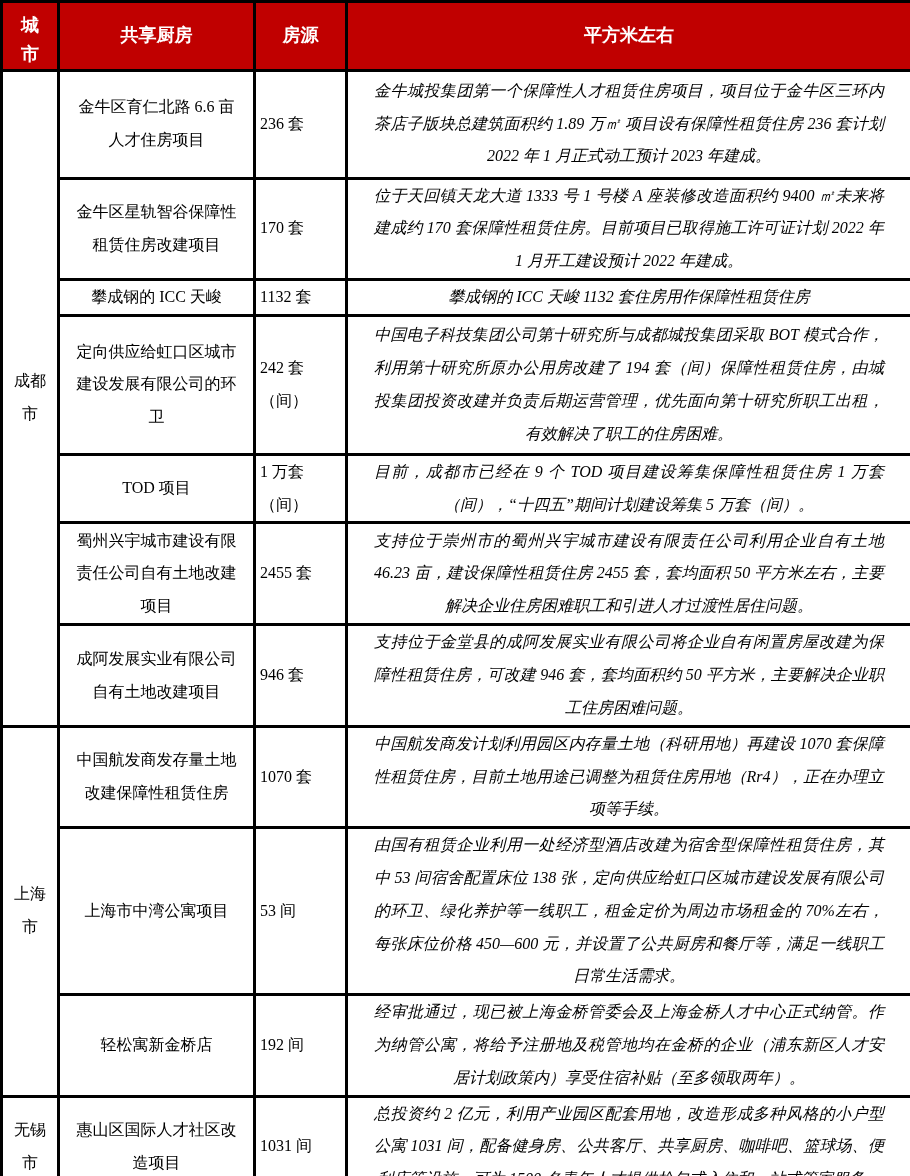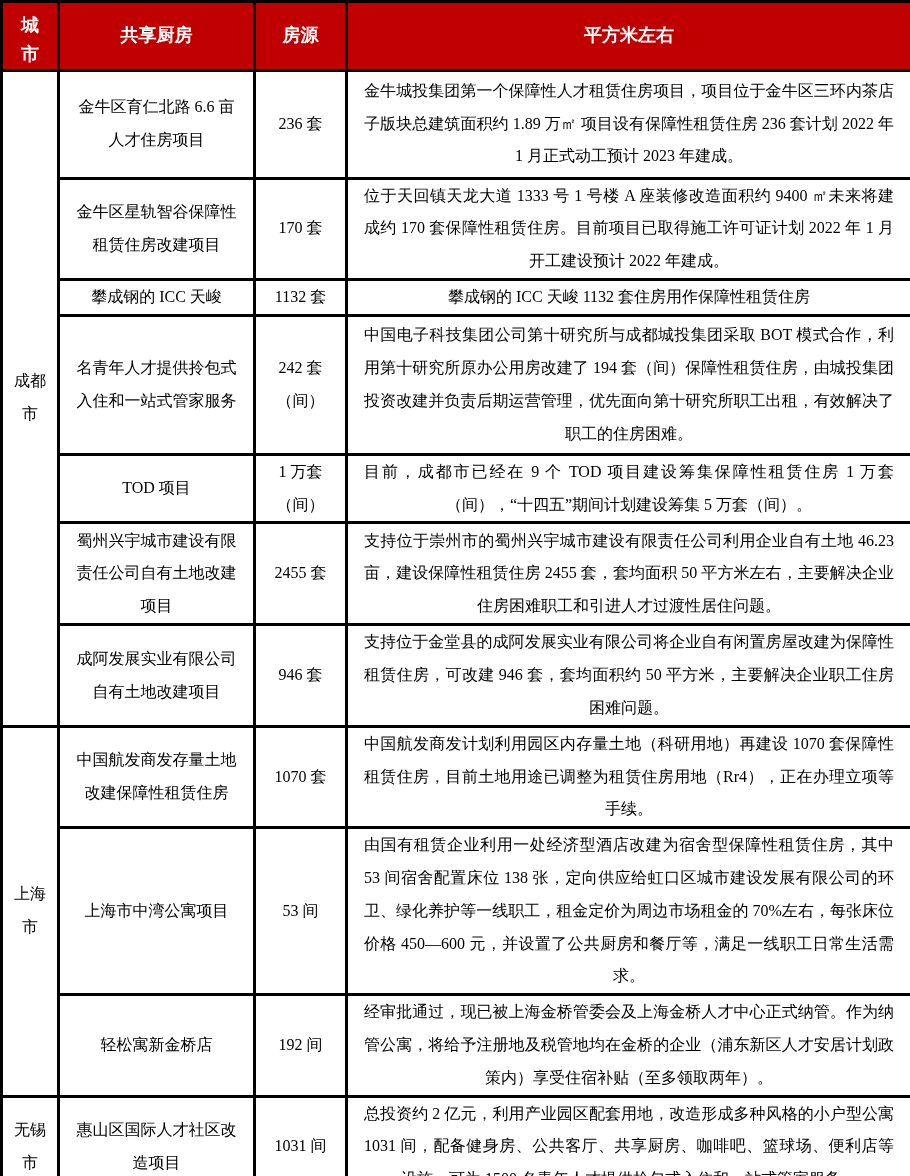--- a/index.html
+++ b/index.html
@@ -55,28 +55,29 @@
   .city-inner {
     display: inline-block;
     max-width: 2.2em;
     word-break: break-all;
   }
   td.name {
     text-align: center;
     padding: 0 14px;
   }
   td.supply {
-    text-align: center;
+    text-align: left;
     padding: 0 4px;
   }
   td.intro {
     text-align: justify;
     text-align-last: center;
     text-justify: inter-character;
-    padding: 0 16px;
+    padding: 0 26px;
+    font-style: italic;
   }
   tr.r1  { height: 108px; }
   tr.r2  { height: 98px;  }
   tr.r3  { height: 30px;  }
   tr.r4  { height: 139px; }
   tr.r5  { height: 64px;  }
   tr.r6  { height: 102px; }
   tr.r7  { height: 98px;  }
   tr.r8  { height: 100px; }
   tr.r9  { height: 167px; }
@@ -113,21 +114,21 @@
       <td class="name">金牛区星轨智谷保障性租赁住房改建项目</td>
       <td class="supply">170 套</td>
       <td class="intro">位于天回镇天龙大道 1333 号 1 号楼 A 座装修改造面积约 9400 ㎡未来将建成约 170 套保障性租赁住房。目前项目已取得施工许可证计划 2022 年 1 月开工建设预计 2022 年建成。</td>
     </tr>
     <tr class="r3">
       <td class="name">攀成钢的 ICC 天峻</td>
       <td class="supply">1132 套</td>
       <td class="intro">攀成钢的 ICC 天峻 1132 套住房用作保障性租赁住房</td>
     </tr>
     <tr class="r4">
-      <td class="name">名青年人才提供拎包式入住和一站式管家服务</td>
+      <td class="name">定向供应给虹口区城市建设发展有限公司的环卫</td>
       <td class="supply">242 套（间）</td>
       <td class="intro">中国电子科技集团公司第十研究所与成都城投集团采取 BOT 模式合作，利用第十研究所原办公用房改建了 194 套（间）保障性租赁住房，由城投集团投资改建并负责后期运营管理，优先面向第十研究所职工出租，有效解决了职工的住房困难。</td>
     </tr>
     <tr class="r5">
       <td class="name">TOD 项目</td>
       <td class="supply">1 万套（间）</td>
       <td class="intro">目前，成都市已经在 9 个 TOD 项目建设筹集保障性租赁住房 1 万套（间），“十四五”期间计划建设筹集 5 万套（间）。</td>
     </tr>
     <tr class="r6">
       <td class="name">蜀州兴宇城市建设有限责任公司自有土地改建项目</td>

